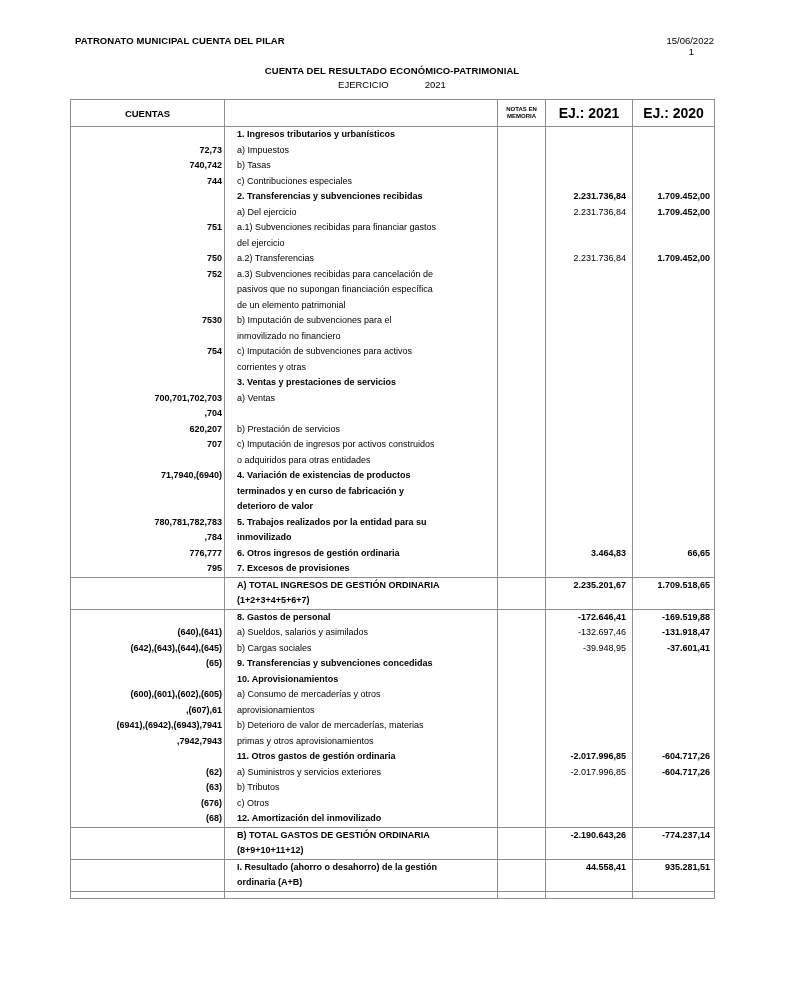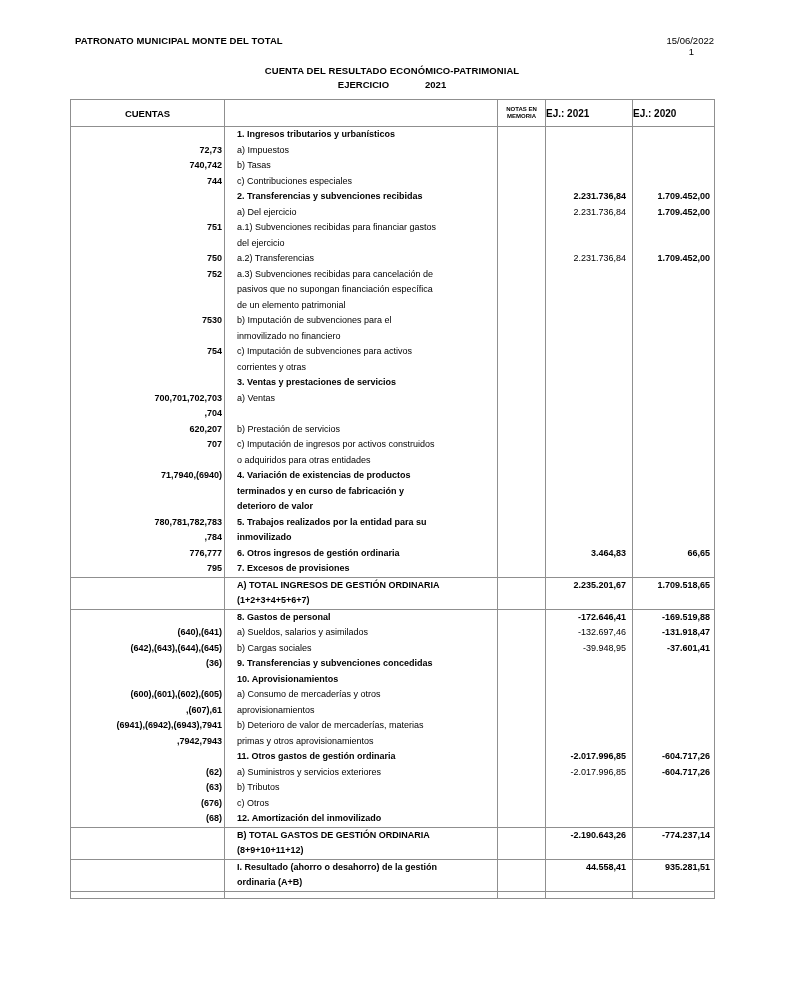--- a/index.html
+++ b/index.html
@@ -22,21 +22,21 @@
   .entity { font-weight: bold; padding-left: 5px; letter-spacing: .1px; }
   .hdr-date { font-weight: normal; }
   .page-num { text-align: right; padding-right: 20px; font-size: 9.5px; line-height: 12px; }
 
   .title {
     text-align: center; font-weight: bold; font-size: 9.5px;
     margin-top: 7px; line-height: 12px; letter-spacing: .1px;
   }
   .subtitle {
     display: flex; justify-content: center; gap: 36px;
-    font-weight: bold; font-size: 9.5px; line-height: 13px;
+    font-weight: normal; font-size: 9.5px; line-height: 13px;
     margin-top: 1px; margin-bottom: 8px;
   }
 
   table.results {
     width: 644px; border-collapse: collapse; table-layout: fixed;
     font-size: 9px; border: 1px solid var(--line);
   }
   col.c-codes { width: 154px; }
   col.c-desc  { width: 273px; }
   col.c-notes { width: 48px; }
@@ -44,21 +44,21 @@
   col.c-2020  { width: 82px; }
 
   thead tr { border-bottom: 1px solid var(--line); }
   th {
     font-weight: bold; vertical-align: middle; height: 27px;
     border-left: 1px solid var(--line);
   }
   th:first-child { border-left: none; }
   th.h-cuentas { font-size: 9.5px; text-align: center; }
   th.h-notes { font-size: 6px; line-height: 7px; white-space: pre-line; text-align: center; }
-  th.h-year { font-size: 10px; text-align: left; }
+  th.h-year { font-size: 14px; text-align: center; }
 
   tbody.sec-total, tbody.sec-gastos, tbody.sec-b, tbody.sec-i, tbody.sec-tail {
     border-top: 1px solid var(--line);
   }
   td {
     vertical-align: top; line-height: 15.5px;
     border-left: 1px solid var(--line);
   }
   td:first-child { border-left: none; }
   td.codes { text-align: right; padding-right: 2px; white-space: pre-line; font-weight: bold; }
@@ -68,21 +68,21 @@
   tr.bold td.v2021 { font-weight: bold; }
   td.v2020 { text-align: right; padding-right: 4px; font-weight: bold; }
   tr.empty-row td { height: 7px; line-height: 6px; }
 </style>
 </head>
 <body>
 
 <div class="content">
 
   <div class="hdr">
-    <span class="entity">PATRONATO MUNICIPAL MONTE DEL TOTAL</span>
+    <span class="entity">PATRONATO MUNICIPAL CUENTA DEL PILAR</span>
     <span class="hdr-date">15/06/2022</span>
   </div>
   <div class="page-num">1</div>
 
   <div class="title">CUENTA DEL RESULTADO ECONÓMICO-PATRIMONIAL</div>
   <div class="subtitle">
     <span>EJERCICIO</span>
     <span>2021</span>
   </div>
 
@@ -276,21 +276,21 @@
           <td class="v2020">-131.918,47</td>
         </tr>
         <tr class="">
           <td class="codes">(642),(643),(644),(645)</td>
           <td class="desc">b) Cargas sociales</td>
           <td class="notas"></td>
           <td class="v2021">-39.948,95</td>
           <td class="v2020">-37.601,41</td>
         </tr>
         <tr class="bold">
-          <td class="codes">(36)</td>
+          <td class="codes">(65)</td>
           <td class="desc">9. Transferencias y subvenciones concedidas</td>
           <td class="notas"></td>
           <td class="v2021"></td>
           <td class="v2020"></td>
         </tr>
         <tr class="bold">
           <td class="codes"></td>
           <td class="desc">10. Aprovisionamientos</td>
           <td class="notas"></td>
           <td class="v2021"></td>

